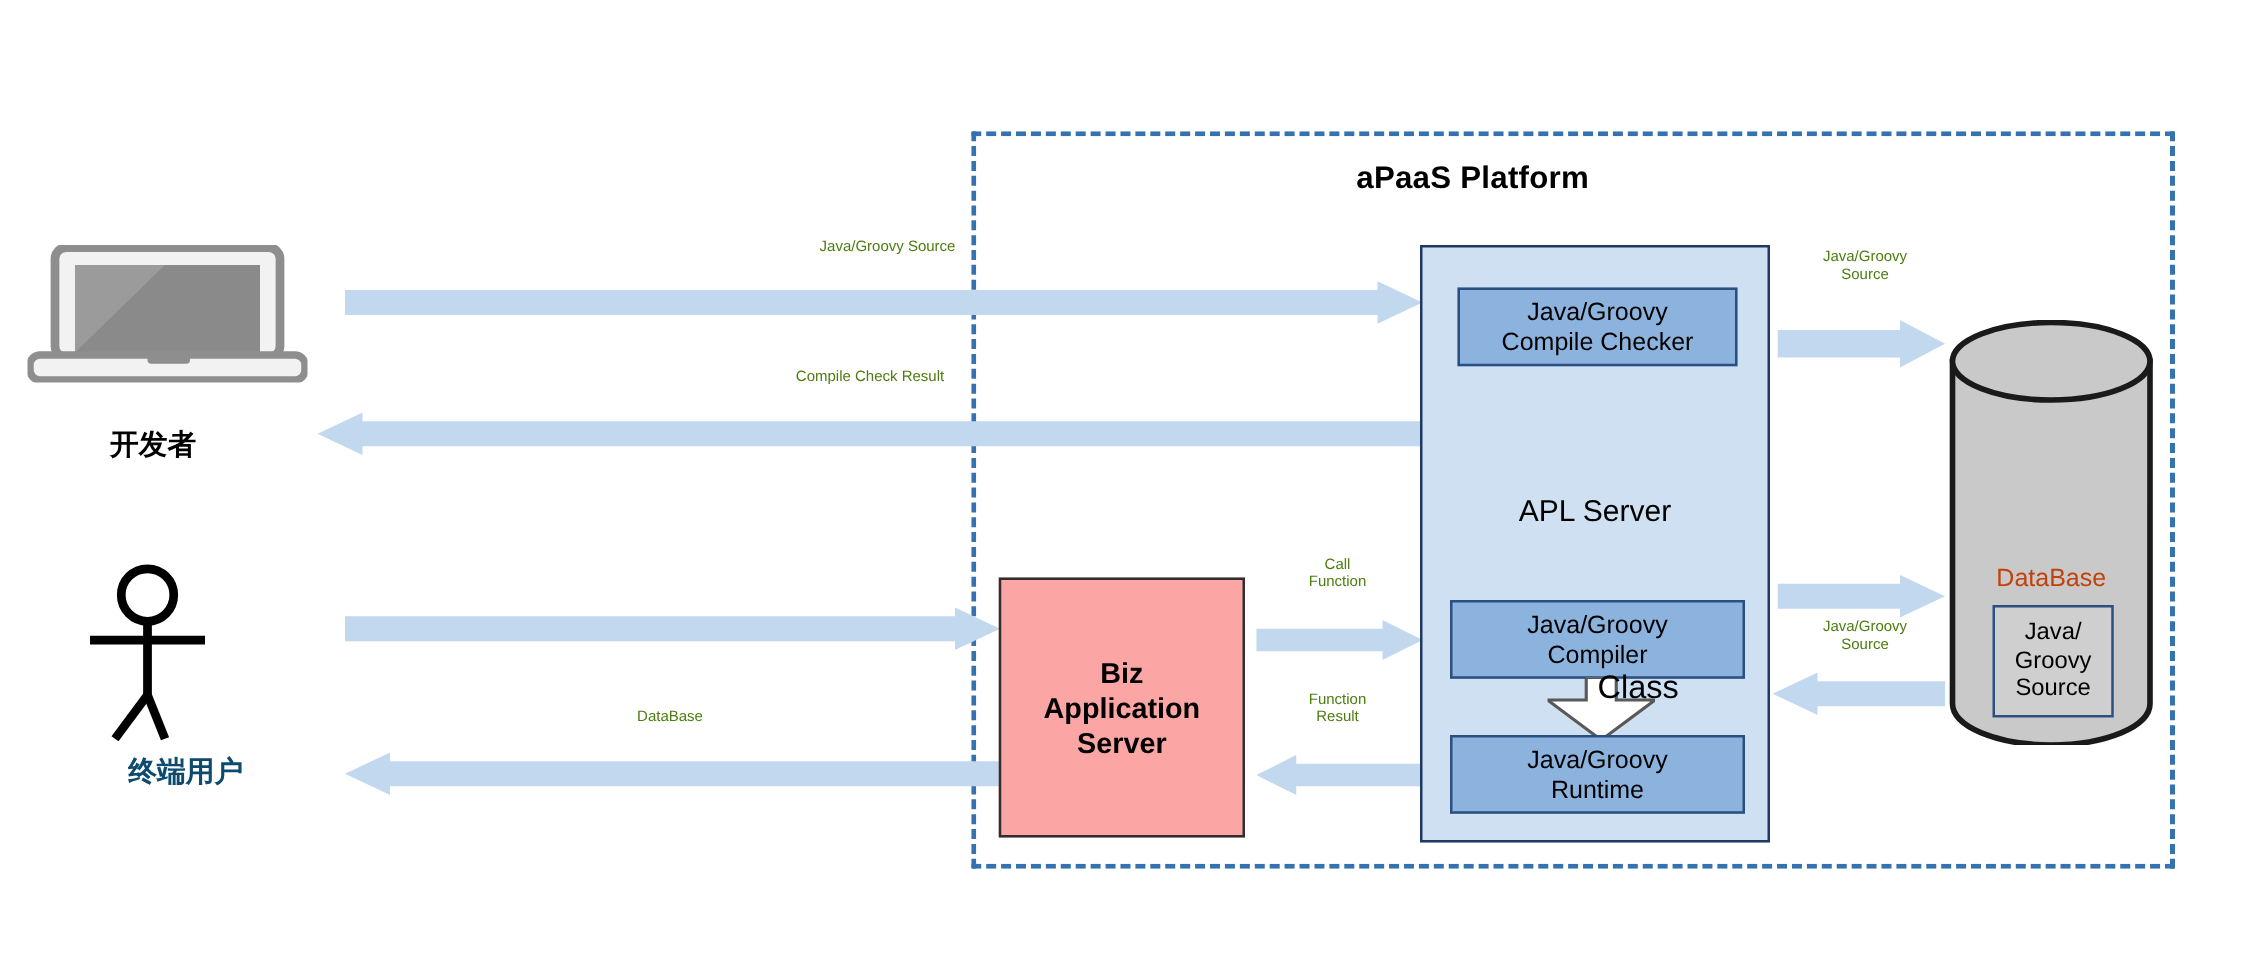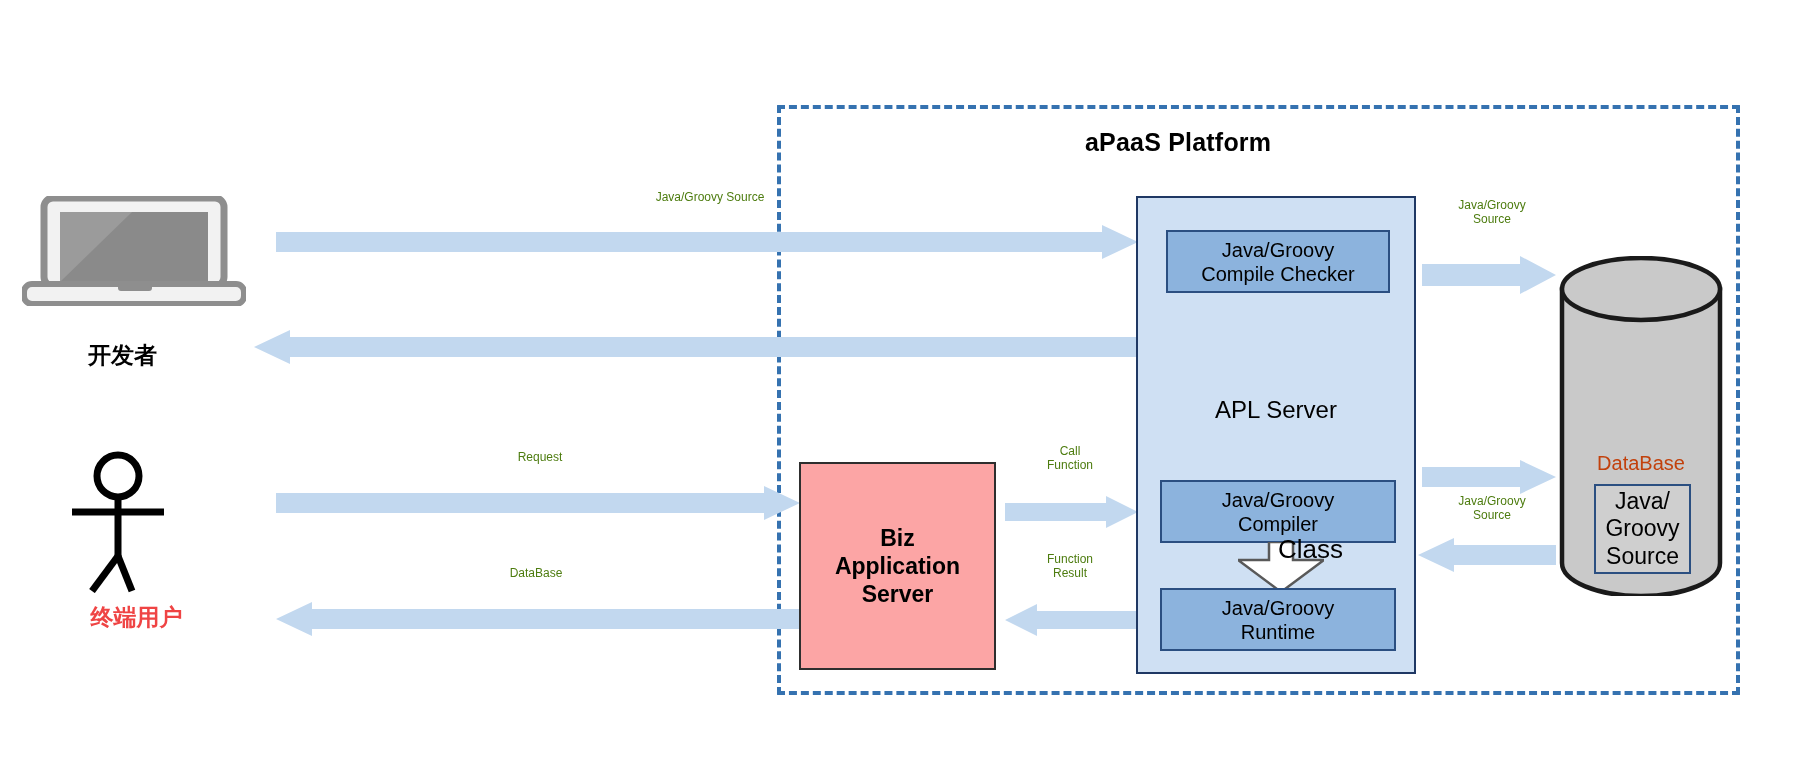--- a/index.html
+++ b/index.html
@@ -37,23 +37,23 @@
 
   .dev-label {
     left: 0px; top: 340px; width: 245px;
     text-align: center;
     font-size: 23px; font-weight: bold; color: #000;
   }
 
   
   .stickman { left: 60px; top: 448px; width: 145px; height: 145px; }
   .user-label {
-    left: 4px; top: 602px; width: 265px;
-    text-align: center;
-    font-size: 23px; font-weight: bold; color: #ef4444;
+    left: 16px; top: 602px; width: 265px;
+    text-align: center;
+    font-size: 23px; font-weight: bold; color: #0c4a6e;
   }
 
   
   .arrow-label {
     font-size: 12px; color: #4d7c0f; text-align: center;
     line-height: 1.2;
     white-space: pre-line;
   }
 
   
@@ -103,21 +103,21 @@
     left: 1558px; top: 452px; width: 166px;
     text-align: center;
     font-size: 20px; color: #c2410c;
   }
   .db-inner {
     left: 1594px; top: 484px; width: 97px; height: 90px;
     background: #cfcfcf;
     border: 2px solid #2b4f81;
     display: flex; align-items: center; justify-content: center;
     text-align: center;
-    font-size: 23px; color: #000; line-height: 1.18;
+    font-size: 19px; color: #000; line-height: 1.18;
     white-space: pre-line;
   }
 </style>
 </head>
 <body>
 
 <div id="canvas">
 
   <div class="abs platform-box"></div>
   <div class="abs platform-title">aPaaS  Platform</div>
@@ -151,27 +151,27 @@
       <polygon points="0,7 826,7 826,0 862,17 826,34 826,27 0,27" fill="#c2d8ef"></polygon>
     </svg>
   </div>
   <div class="abs arrow-label" style="left:290px; top:190px; width:840px;">Java/Groovy Source</div>
 
   <div class="abs" style="left:254px; top:330px;">
     <svg width="884" height="34" viewBox="0 0 884 34">
       <polygon points="884,7 36,7 36,0 0,17 36,34 36,27 884,27" fill="#c2d8ef"></polygon>
     </svg>
   </div>
+  <div class="abs arrow-label" style="left:254px; top:294px; width:884px;">Compile Check Result</div>
 
   <div class="abs" style="left:276px; top:486px;">
     <svg width="524" height="34" viewBox="0 0 524 34">
       <polygon points="0,7 488,7 488,0 524,17 488,34 488,27 0,27" fill="#c2d8ef"></polygon>
     </svg>
   </div>
-  <div class="abs arrow-label" style="left:290px; top:450px; width:500px;">Request</div>
 
   <div class="abs" style="left:276px; top:602px;">
     <svg width="524" height="34" viewBox="0 0 524 34">
       <polygon points="524,7 36,7 36,0 0,17 36,34 36,27 524,27" fill="#c2d8ef"></polygon>
     </svg>
   </div>
   <div class="abs arrow-label" style="left:276px; top:566px; width:520px;">DataBase</div>
 
   <div class="abs biz-box">Biz
 Application

